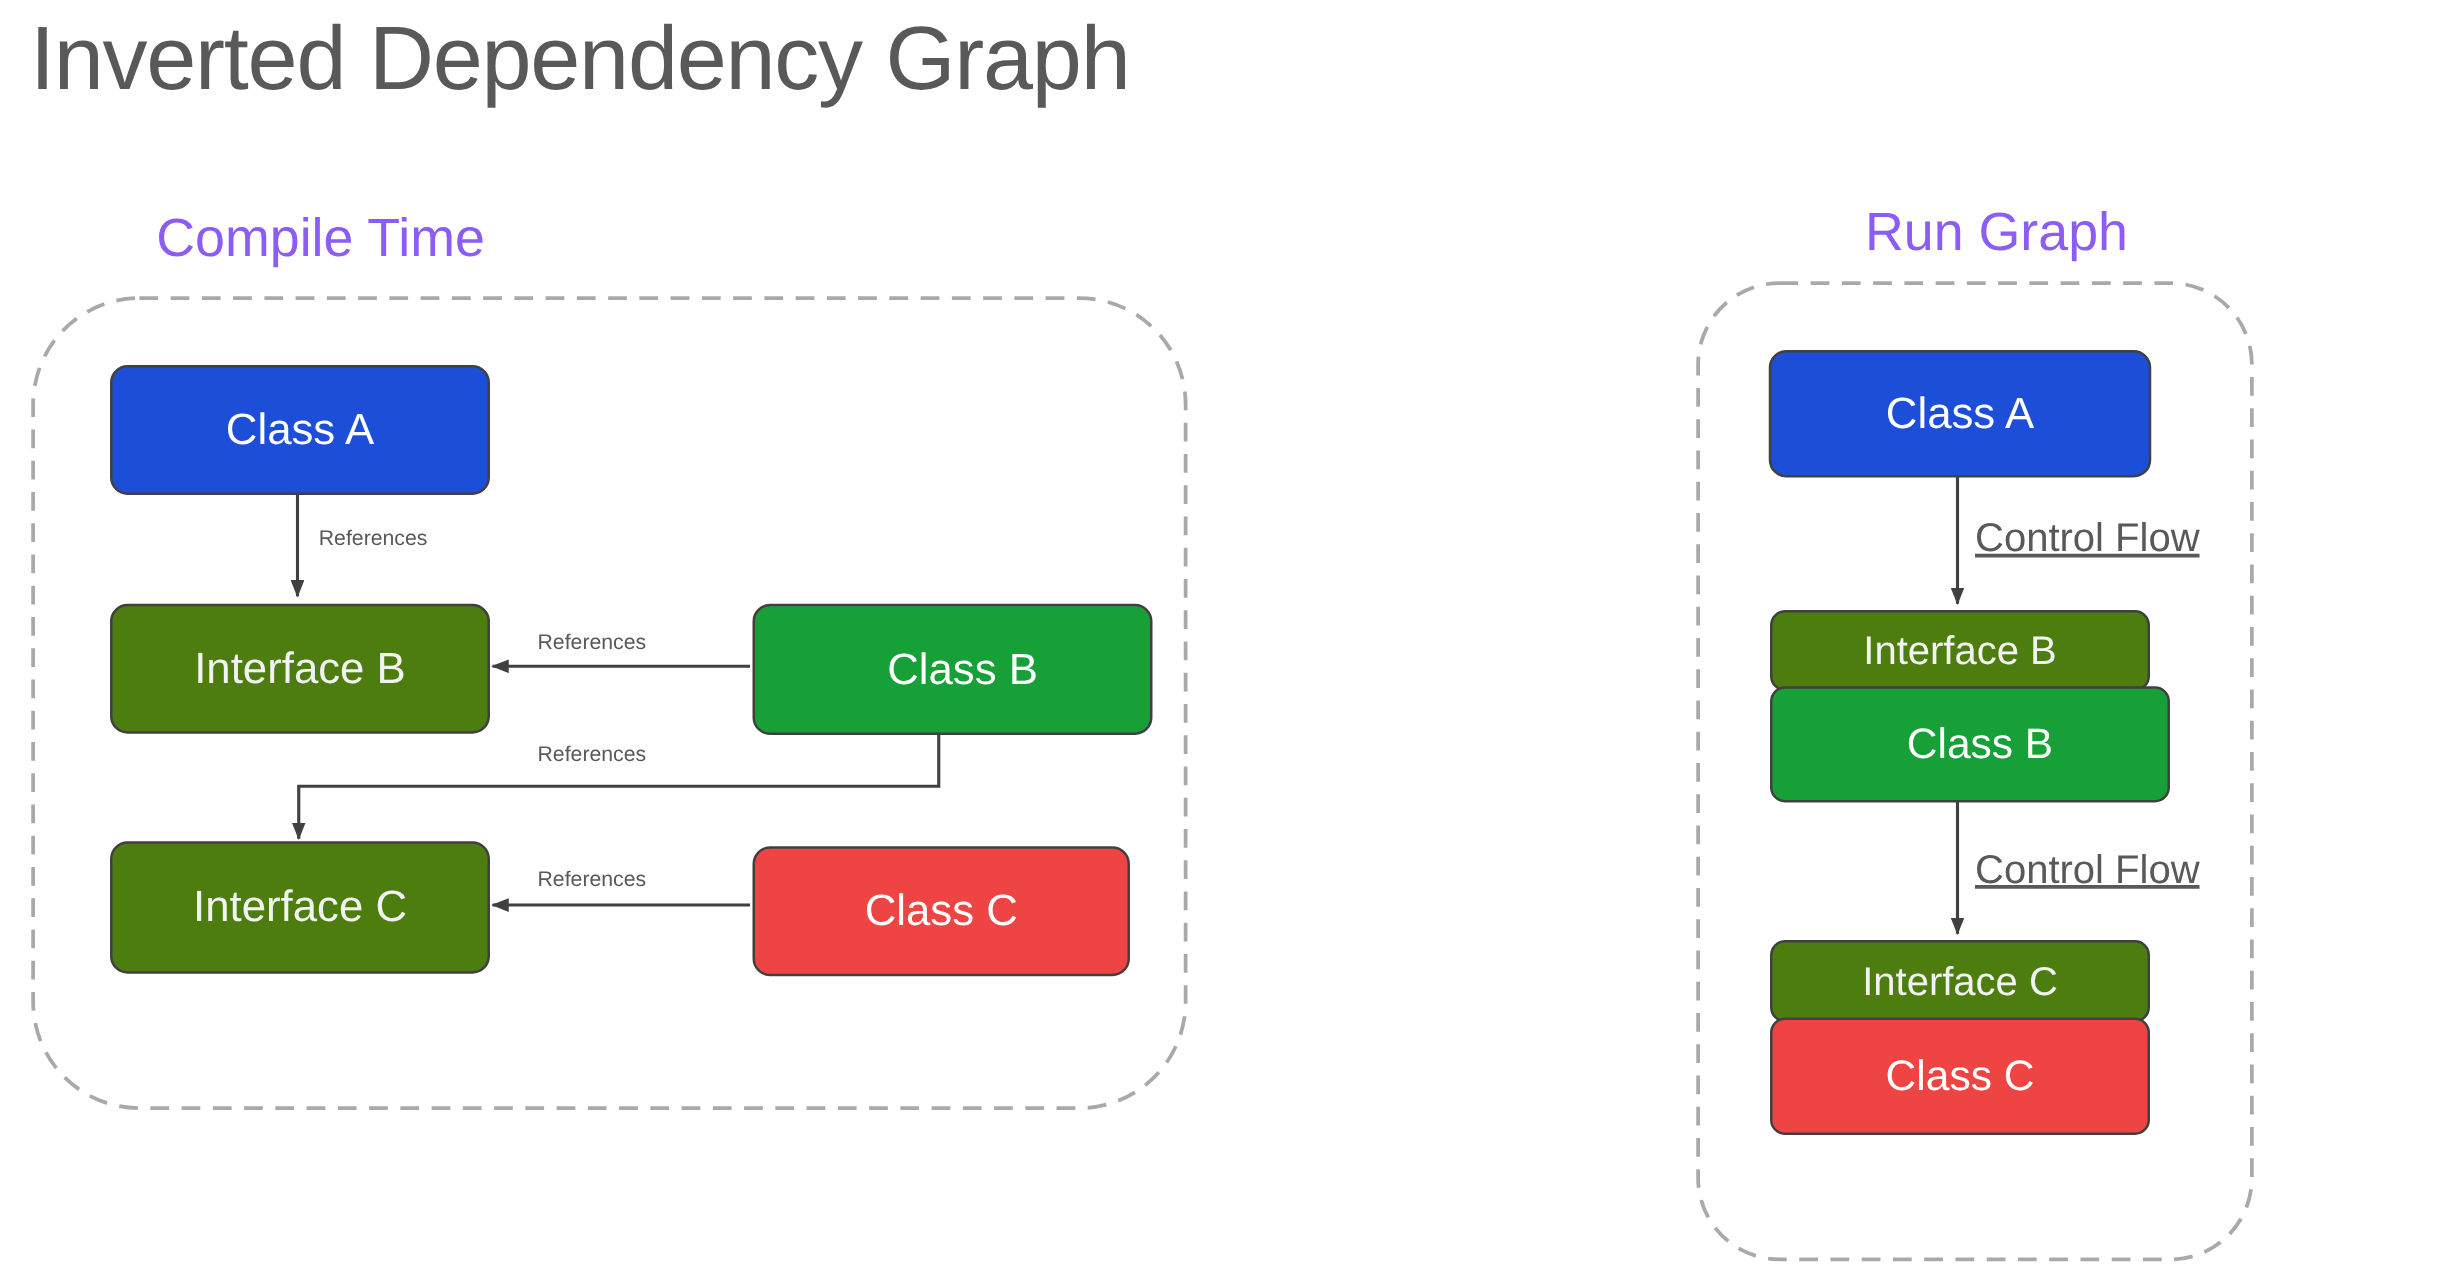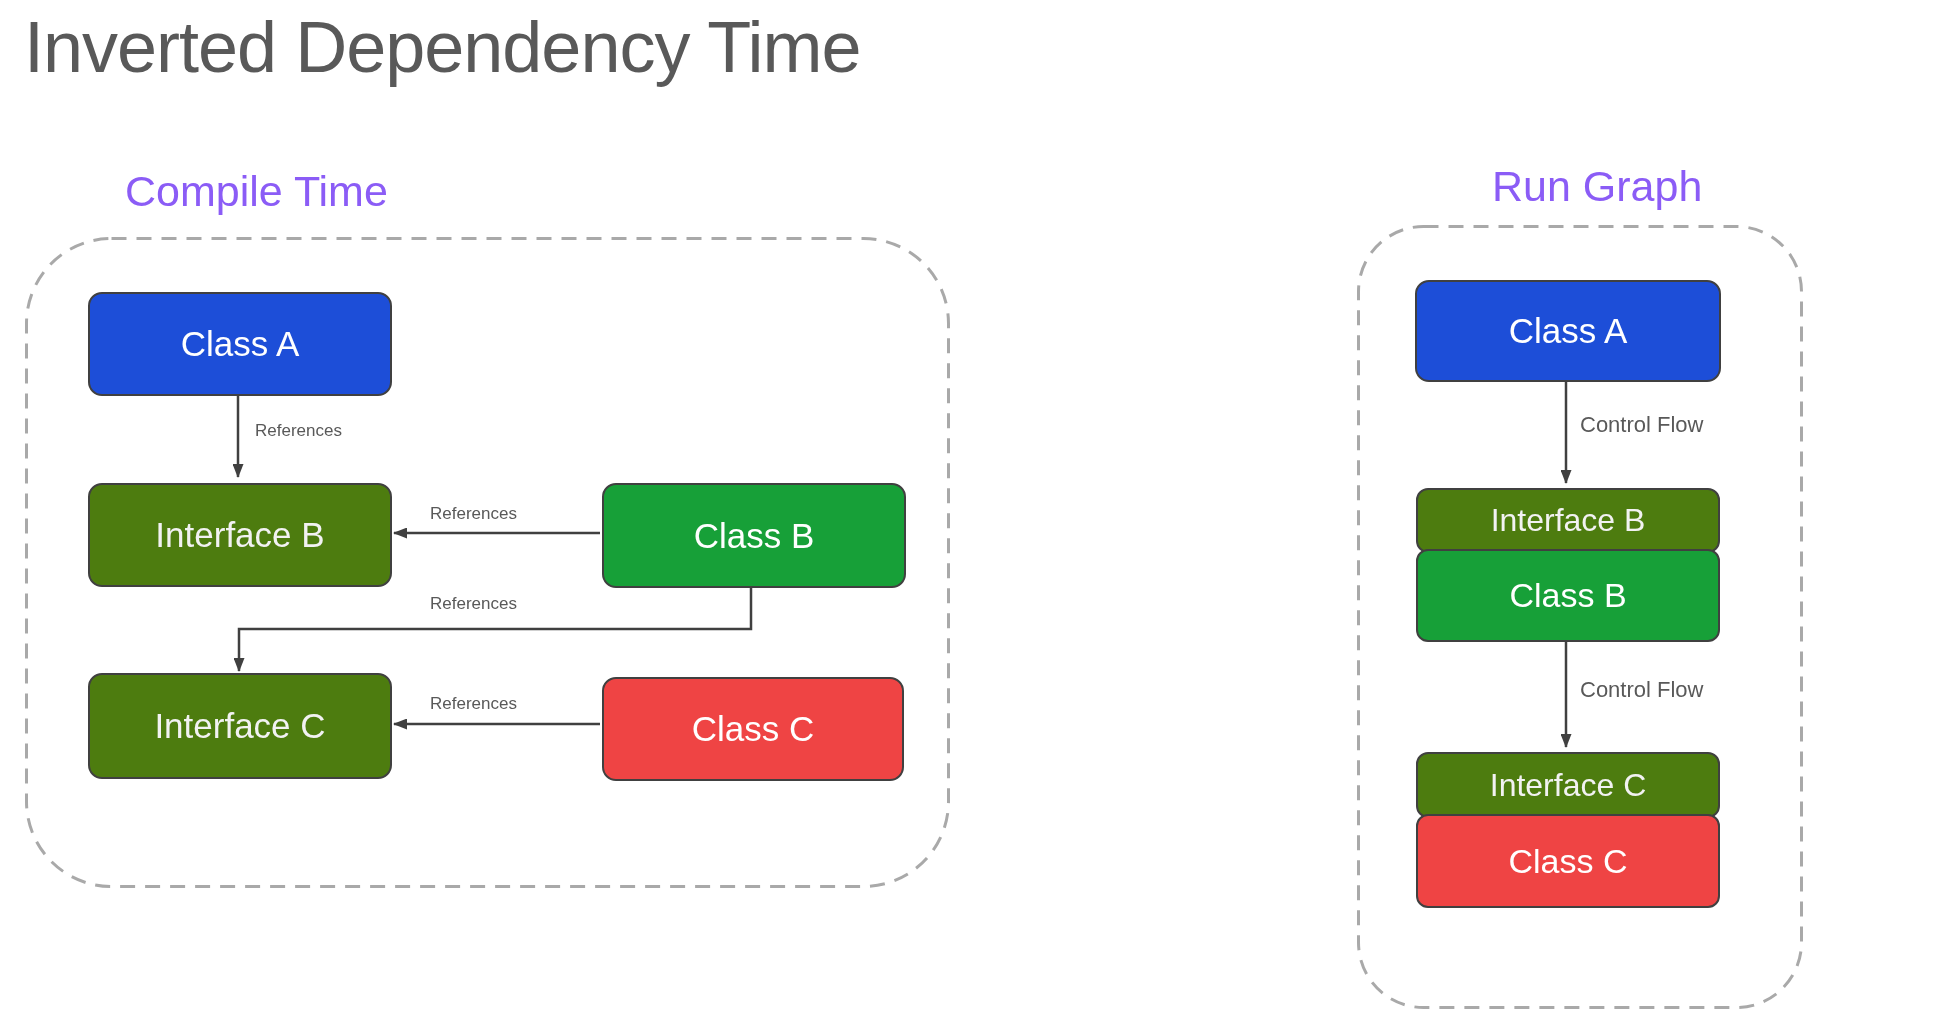--- a/index.html
+++ b/index.html
@@ -18,41 +18,41 @@
   #compile-label{left:125px;top:168px;}
   #run-label{left:1492px;top:163px;}
 
   .node{
     position:absolute;display:flex;align-items:center;justify-content:center;
     border:2.5px solid #404040;border-radius:14px;color:#ffffff;
     font-size:35px;font-weight:400;white-space:nowrap;
   }
   .iface{background:#4d7c0f;color:#F2F2F2;}
   .blue{background:#1d4ed8;}
-  .green{background:#17A038;}
+  .green{background:#17A038;padding-left:16px;}
   .purple{background:#ef4444;}
 
   
   #l-class-a   {left:88px; top:292px;width:300px;height:100px;}
   #l-iface-b   {left:88px; top:483px;width:300px;height:100px;}
   #l-class-b   {left:602px;top:483px;width:300px;height:101px;}
   #l-iface-c   {left:88px; top:673px;width:300px;height:102px;}
   #l-class-c   {left:602px;top:677px;width:298px;height:100px;}
 
   
   #r-class-a   {left:1415px;top:280px;width:302px;height:98px;}
   #r-iface-b   {left:1416px;top:488px;width:300px;height:61px;border-radius:12px;font-size:32px;}
   #r-class-b   {left:1416px;top:549px;width:300px;height:89px;border-radius:12px;font-size:34px;}
   #r-iface-c   {left:1416px;top:752px;width:300px;height:62px;border-radius:12px;font-size:32px;}
   #r-class-c   {left:1416px;top:814px;width:300px;height:90px;border-radius:12px;font-size:34px;}
 
   .edge-label{
     position:absolute;color:#595959;font-size:17px;line-height:1.1;white-space:nowrap;
   }
-  .cf{font-size:22px;}
+  .cf{font-size:32px;text-decoration:underline;}
   #ref-a-ib{left:255px;top:422px;}
   #ref-b-ib{left:430px;top:505px;}
   #ref-b-ic{left:430px;top:595px;}
   #ref-c-ic{left:430px;top:695px;}
   #cf-a-b{left:1580px;top:413px;}
   #cf-b-c{left:1580px;top:678px;}
 
   #connector-layer{left:0;top:0;pointer-events:none;}
 </style>
 </head>
@@ -69,21 +69,21 @@
   <rect x="1358.5" y="226.5" width="443" height="781" rx="65" ry="65" fill="none" stroke="#A9A9A9" stroke-width="3" stroke-dasharray="15 10"></rect>
 
   <path d="M238,393 L238,477" fill="none" stroke="#404040" stroke-width="2.5" marker-end="url(#arrowhead)"></path>
   <path d="M600,533 L394,533" fill="none" stroke="#404040" stroke-width="2.5" marker-end="url(#arrowhead)"></path>
   <path d="M751,585 L751,629 L239,629 L239,671" fill="none" stroke="#404040" stroke-width="2.5" marker-end="url(#arrowhead)"></path>
   <path d="M600,724 L394,724" fill="none" stroke="#404040" stroke-width="2.5" marker-end="url(#arrowhead)"></path>
   <path d="M1566,379 L1566,483" fill="none" stroke="#404040" stroke-width="2.5" marker-end="url(#arrowhead)"></path>
   <path d="M1566,639 L1566,747" fill="none" stroke="#404040" stroke-width="2.5" marker-end="url(#arrowhead)"></path>
 </svg>
 
-<div id="page-title" class="abs">Inverted Dependency Time</div>
+<div id="page-title" class="abs">Inverted Dependency Graph</div>
 
 <div id="compile-label" class="abs section-label">Compile Time</div>
 <div id="run-label" class="abs section-label">Run Graph</div>
 
 <div id="l-class-a" class="node blue">Class A</div>
 <div id="l-iface-b" class="node iface">Interface B</div>
 <div id="l-class-b" class="node green">Class B</div>
 <div id="l-iface-c" class="node iface">Interface C</div>
 <div id="l-class-c" class="node purple">Class C</div>
 

